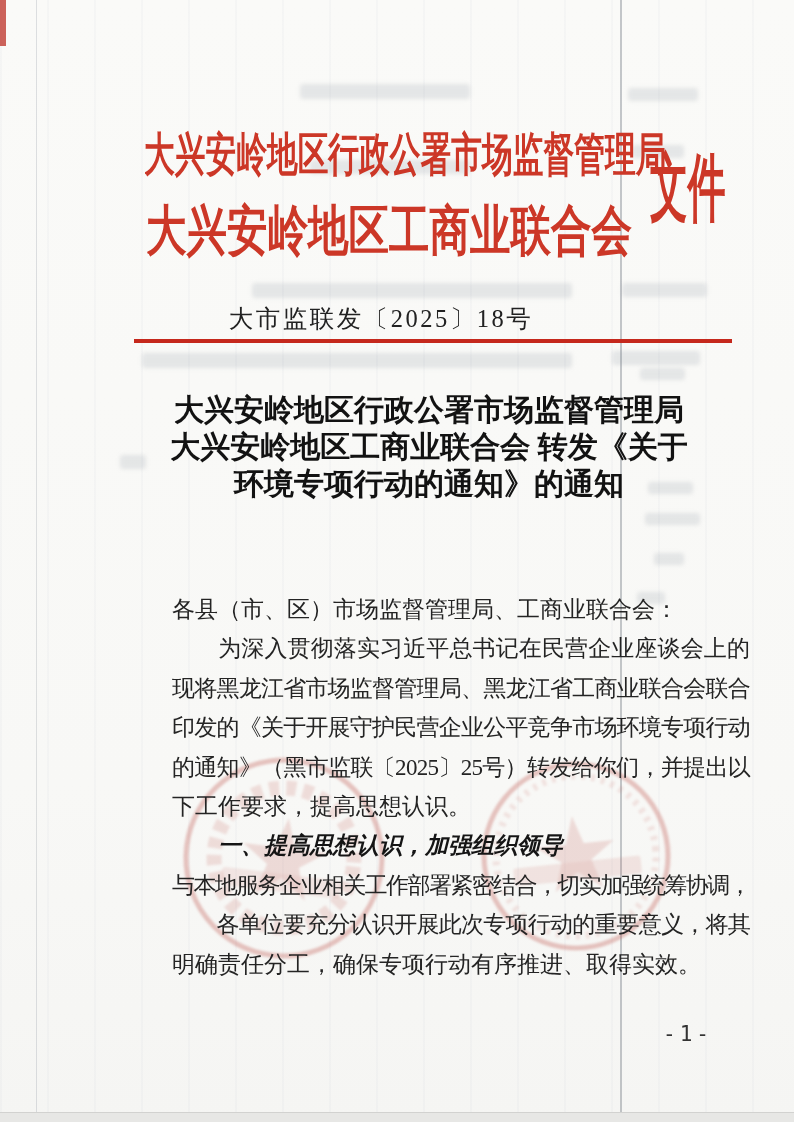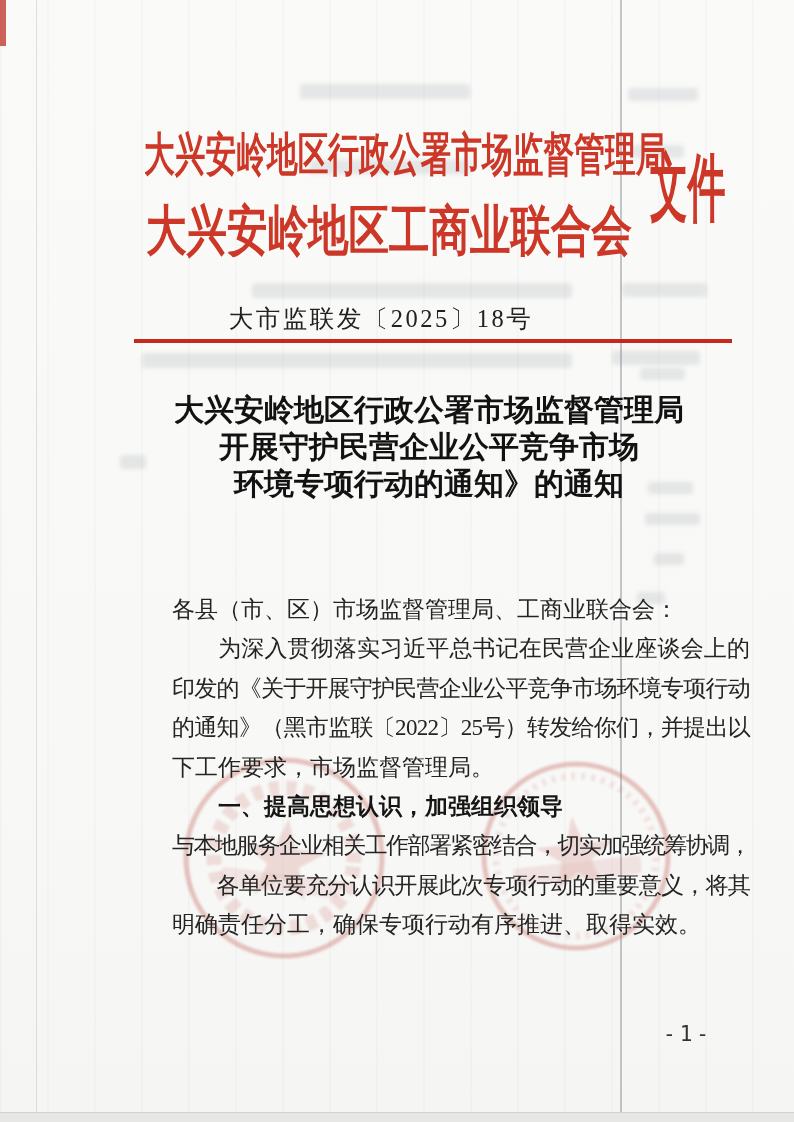--- a/index.html
+++ b/index.html
@@ -43,21 +43,21 @@
     position:absolute;left:97px;top:391px;width:600px;text-align:center;
     font-size:30px;font-weight:bold;line-height:37px;color:#121212;
     font-family:"Liberation Serif", serif;
   }
   .body-block{
     position:absolute;left:140px;top:590px;width:578px;
     font-size:23px;line-height:39.4px;color:#242424;
   }
   .bline{height:39.4px;white-space:nowrap;overflow:visible;}
   .bline span{display:inline-block;}
-  .bline.bold span{font-family:"Liberation Sans", sans-serif;font-weight:bold;color:#151515;}
+  .bline.bold span{font-family:"Liberation Sans", sans-serif;font-weight:bold;color:#151515;font-style:italic;}
   .page-num{
     position:absolute;left:631px;top:1022px;font-size:21px;letter-spacing:4px;color:#333;
     font-family:"DejaVu Sans Mono", monospace;
   }
 </style>
 </head>
 <body>
 
 <div class="page">
 
@@ -100,30 +100,31 @@
     <div class="red-org org1">大兴安岭地区行政公署市场监督管理局</div>
     <div class="red-org org2">大兴安岭地区工商业联合会</div>
     <div class="doc-type">文件</div>
 
     <div class="doc-number">大市监联发〔2025〕18号</div>
 
     <div class="red-rule"></div>
 
     <div class="title">
       <div>大兴安岭地区行政公署市场监督管理局</div>
-      <div>开展守护民营企业公平竞争市场</div>
+      <div>大兴安岭地区工商业联合会 转发《关于</div>
       <div>环境专项行动的通知》的通知</div>
     </div>
 
     <div class="body-block">
       <div class="bline"><span>各县（市、区）市场监督管理局、工商业联合会：</span></div>
       <div class="bline"><span style="letter-spacing: 0.12px; font-family: Liberation Serif, serif;">　　为深入贯彻落实习近平总书记在民营企业座谈会上的</span></div>
+      <div class="bline"><span style="letter-spacing: -0.769231px;">现将黑龙江省市场监督管理局、黑龙江省工商业联合会联合</span></div>
       <div class="bline"><span style="letter-spacing: -0.769231px;">印发的《关于开展守护民营企业公平竞争市场环境专项行动</span></div>
-      <div class="bline"><span style="letter-spacing: -0.689655px;">的通知》（黑市监联〔2022〕25号）转发给你们，并提出以</span></div>
-      <div class="bline"><span>下工作要求，市场监督管理局。</span></div>
+      <div class="bline"><span style="letter-spacing: -0.689655px;">的通知》（黑市监联〔2025〕25号）转发给你们，并提出以</span></div>
+      <div class="bline"><span>下工作要求，提高思想认识。</span></div>
       <div class="bline bold"><span>　　一、提高思想认识，加强组织领导</span></div>
       <div class="bline"><span style="letter-spacing: -1.59259px;">与本地服务企业相关工作部署紧密结合，切实加强统筹协调，</span></div>
       <div class="bline"><span style="letter-spacing: -0.769231px;">　　各单位要充分认识开展此次专项行动的重要意义，将其</span></div>
       <div class="bline"><span>明确责任分工，确保专项行动有序推进、取得实效。</span></div>
     </div>
 
     <div class="page-num">-1-</div>
   </div>
 </div>
 

